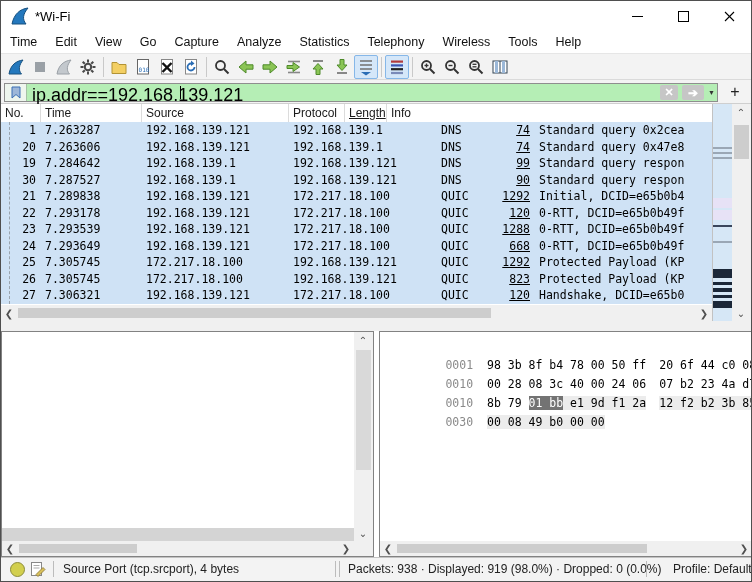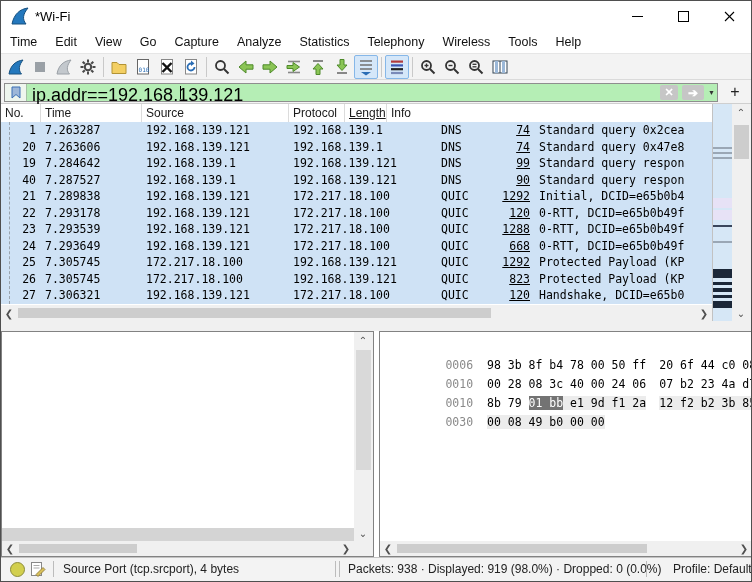--- a/index.html
+++ b/index.html
@@ -327,21 +327,21 @@
           <span class="c c-no">19</span>
           <span class="c c-time">7.284642</span>
           <span class="c c-src">192.168.139.1</span>
           <span class="c c-dst">192.168.139.121</span>
           <span class="c c-proto">DNS</span>
           <span class="c c-len">99</span>
           <span class="c c-info">Standard query respon</span>
         </div>
 
         <div class="prow">
-          <span class="c c-no">40</span>
+          <span class="c c-no">30</span>
           <span class="c c-time">7.287527</span>
           <span class="c c-src">192.168.139.1</span>
           <span class="c c-dst">192.168.139.121</span>
           <span class="c c-proto">DNS</span>
           <span class="c c-len">90</span>
           <span class="c c-info">Standard query respon</span>
         </div>
 
         <div class="prow">
           <span class="c c-no">21</span>
@@ -532,21 +532,21 @@
       <div class="d-hthumb"></div>
       <div class="sb-btn" style="left:336px;top:0;height:15px;">
           <span class="arrowglyph">❯</span>
         </div>
     </div>
   </div>
 
   <div class="hexpane">
     <div class="hexrows mono">
       <div class="hxrow">
-        <span class="hx-off">0006</span><span>  </span><span>98 3b 8f b4 78 00 50 ff</span><span class="hx-g2">20 6f 44 c0 08 00 45</span>
+        <span class="hx-off">0001</span><span>  </span><span>98 3b 8f b4 78 00 50 ff</span><span class="hx-g2">20 6f 44 c0 08 00 45</span>
       </div>
       <div class="hxrow">
         <span class="hx-off">0010</span><span>  </span><span>00 28 08 3c 40 00 24 06</span><span class="hx-g2">07 b2 23 4a d7 4e c0</span>
       </div>
       <div class="hxrow">
         <span class="hx-off">0010</span><span>  </span><span>8b 79 </span><span class="hx-sel">01 bb</span><span class="hx-sh"> e1 9d f1 2a</span><span class="hx-g2 hx-sh">12 f2 b2 3b 85 b0 50</span>
       </div>
       <div class="hxrow">
         <span class="hx-off">0030</span><span>  </span><span class="hx-sh">00 08 49 b0 00 00</span>
       </div>

